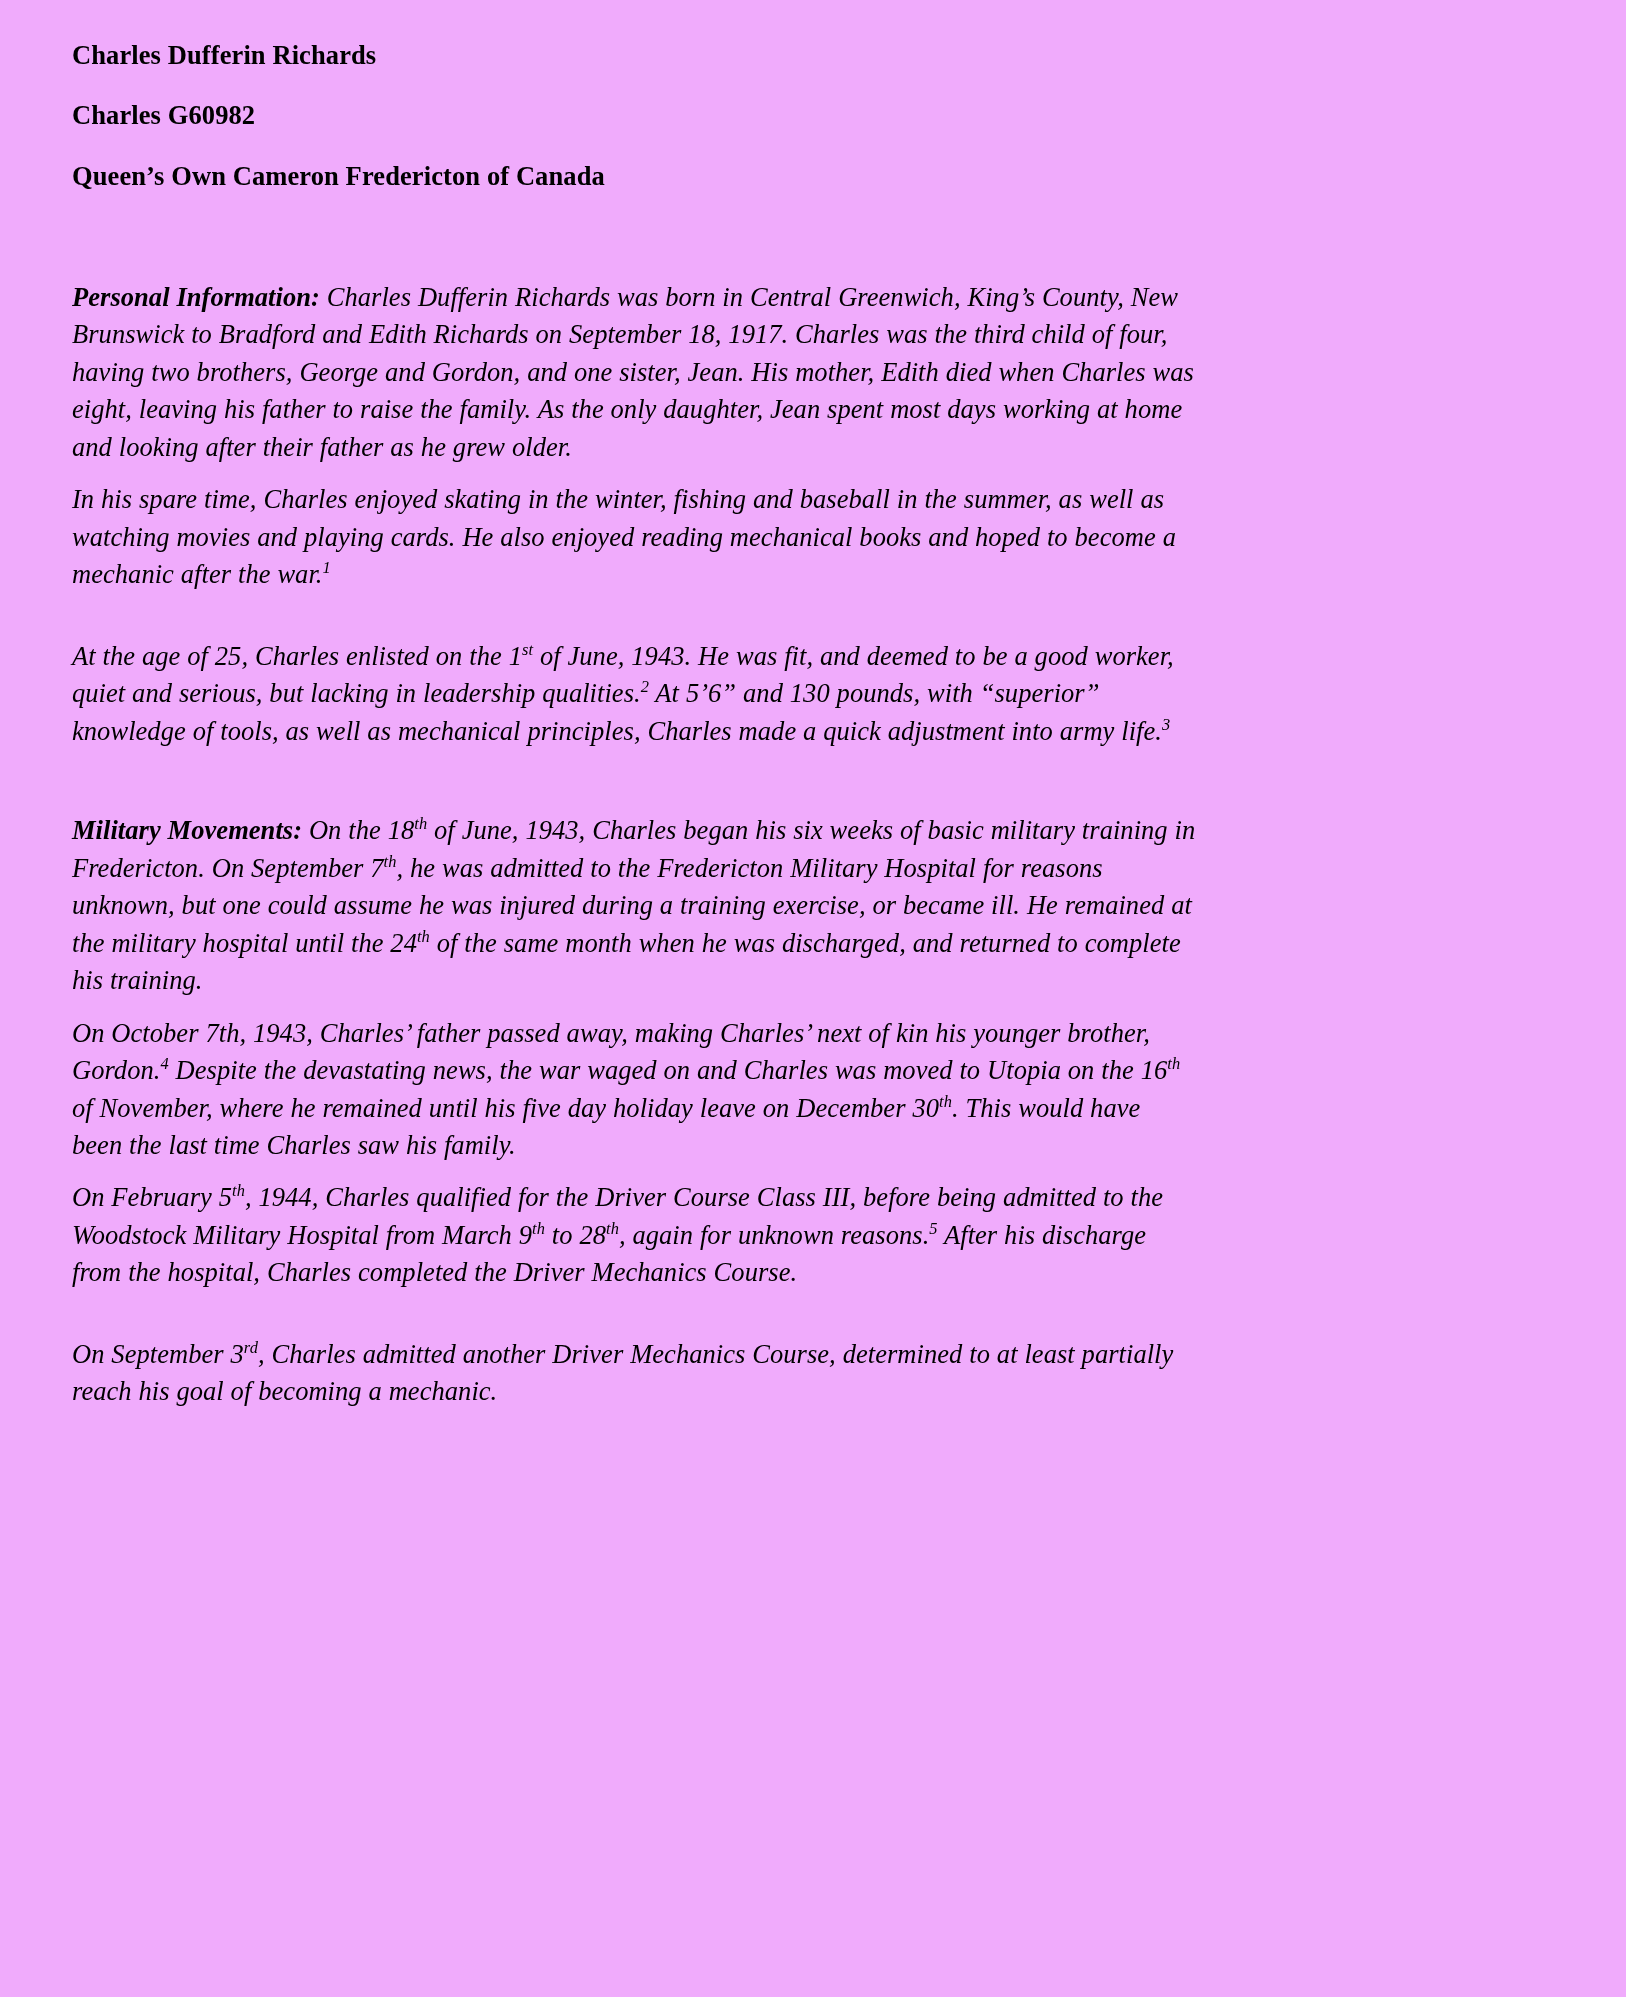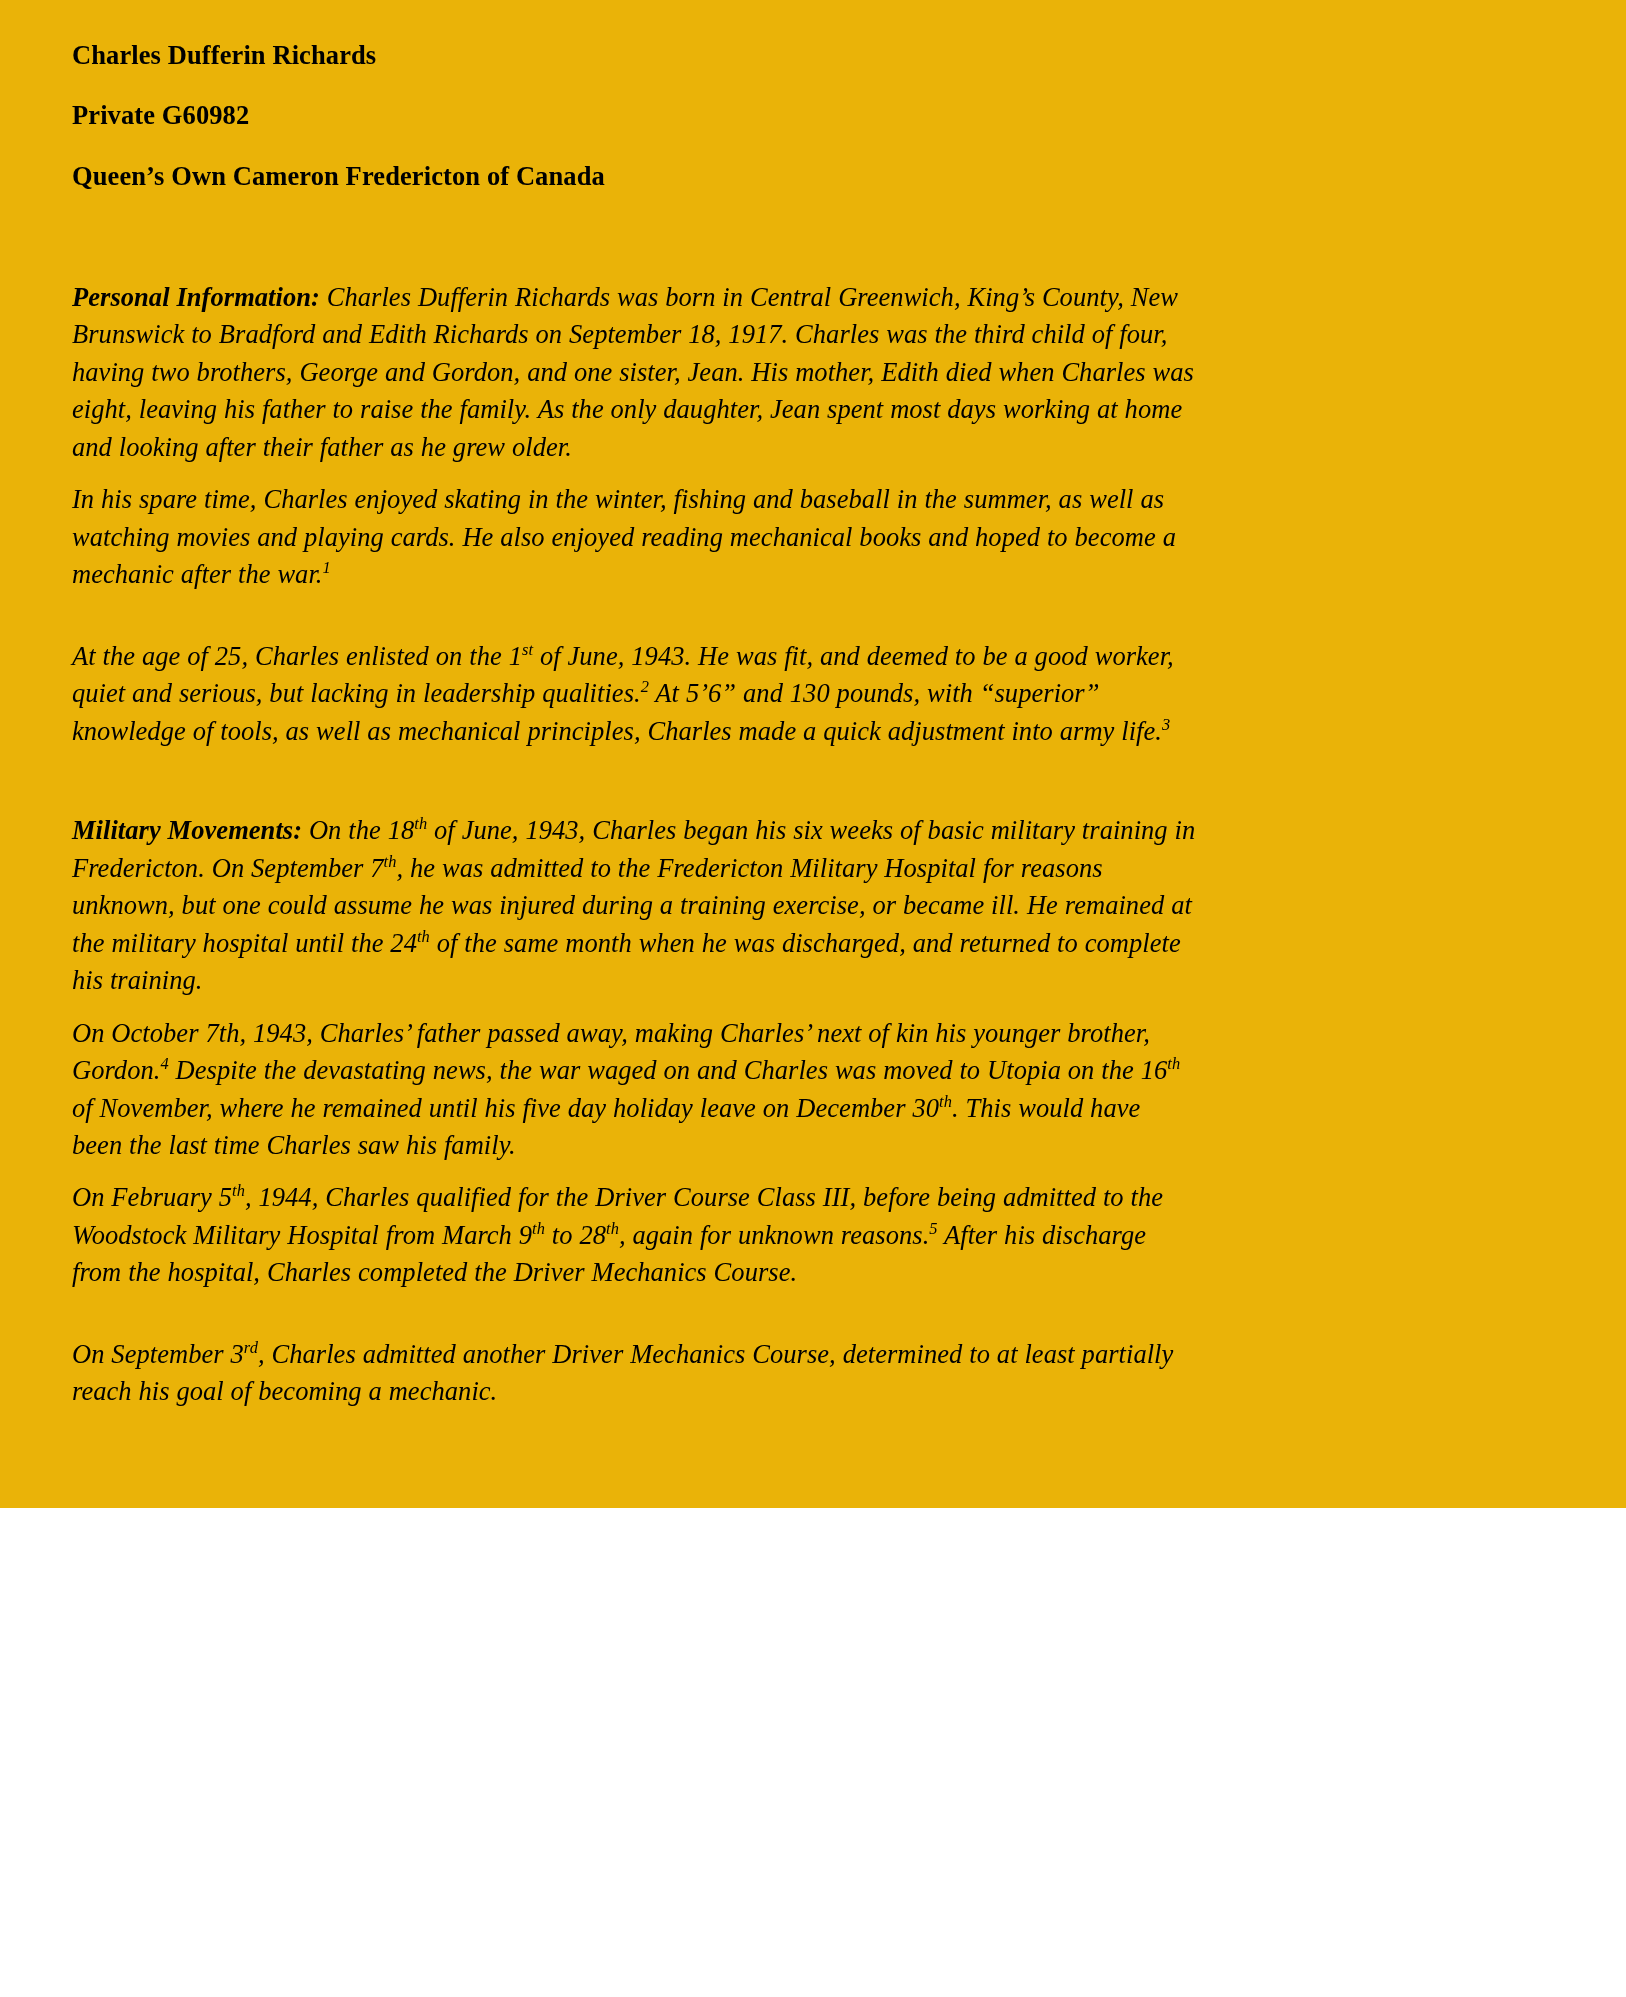--- a/index.html
+++ b/index.html
@@ -10,23 +10,23 @@
   body {
     width: 1626px;
     height: 1997px;
     font-family: "Liberation Serif", "DejaVu Serif", serif;
     color: #000000;
     overflow: hidden;
   }
   .page {
     box-sizing: border-box;
     width: 1626px;
-    height: 1508px;
+    height: 1997px;
     padding: 40px 100px 9px 72px;
-    background: #eab308;
+    background: #f0abfc;
   }
   .heading-block {
     margin-top: 0;
   }
   .heading {
     font-size: 26.5px;
     font-weight: bold;
     line-height: 1.18;
     margin: 0 0 29px 0;
     letter-spacing: 0.1px;
@@ -62,21 +62,21 @@
     height: 62px;
   }
 </style>
 </head>
 <body>
 
 <div class="page">
 
   <div class="heading-block">
     <div class="heading">Charles Dufferin Richards</div>
-    <div class="heading">Private G60982</div>
+    <div class="heading">Charles G60982</div>
     <div class="heading">Queen’s Own Cameron Fredericton of Canada</div>
   </div>
 
   <div class="gap-after-headings"></div>
 
   <div class="body-col">
     <div id="section-0">
         <p class="para"><span class="run-in">Personal Information:</span><span> Charles Dufferin Richards was born in Central Greenwich, King’s County, New Brunswick to Bradford and Edith Richards on September 18, 1917. Charles was the third child of four, having two brothers, George and Gordon, and one sister, Jean. His mother, Edith died when Charles was eight, leaving his father to raise the family. As the only daughter, Jean spent most days working at home and looking after their father as he grew older.</span></p>
         <p class="para"><span>In his spare time, Charles enjoyed skating in the winter, fishing and baseball in the summer, as well as watching movies and playing cards. He also enjoyed reading mechanical books and hoped to become a mechanic after the war.</span><sup>1</sup></p>
         <p class="para"><span>At the age of 25, Charles enlisted on the 1</span><sup>st</sup><span> of June, 1943. He was fit, and deemed to be a good worker, quiet and serious, but lacking in leadership qualities.</span><sup>2</sup><span> At 5’6” and 130 pounds, with “superior” knowledge of tools, as well as mechanical principles, Charles made a quick adjustment into army life.</span><sup>3</sup></p>

